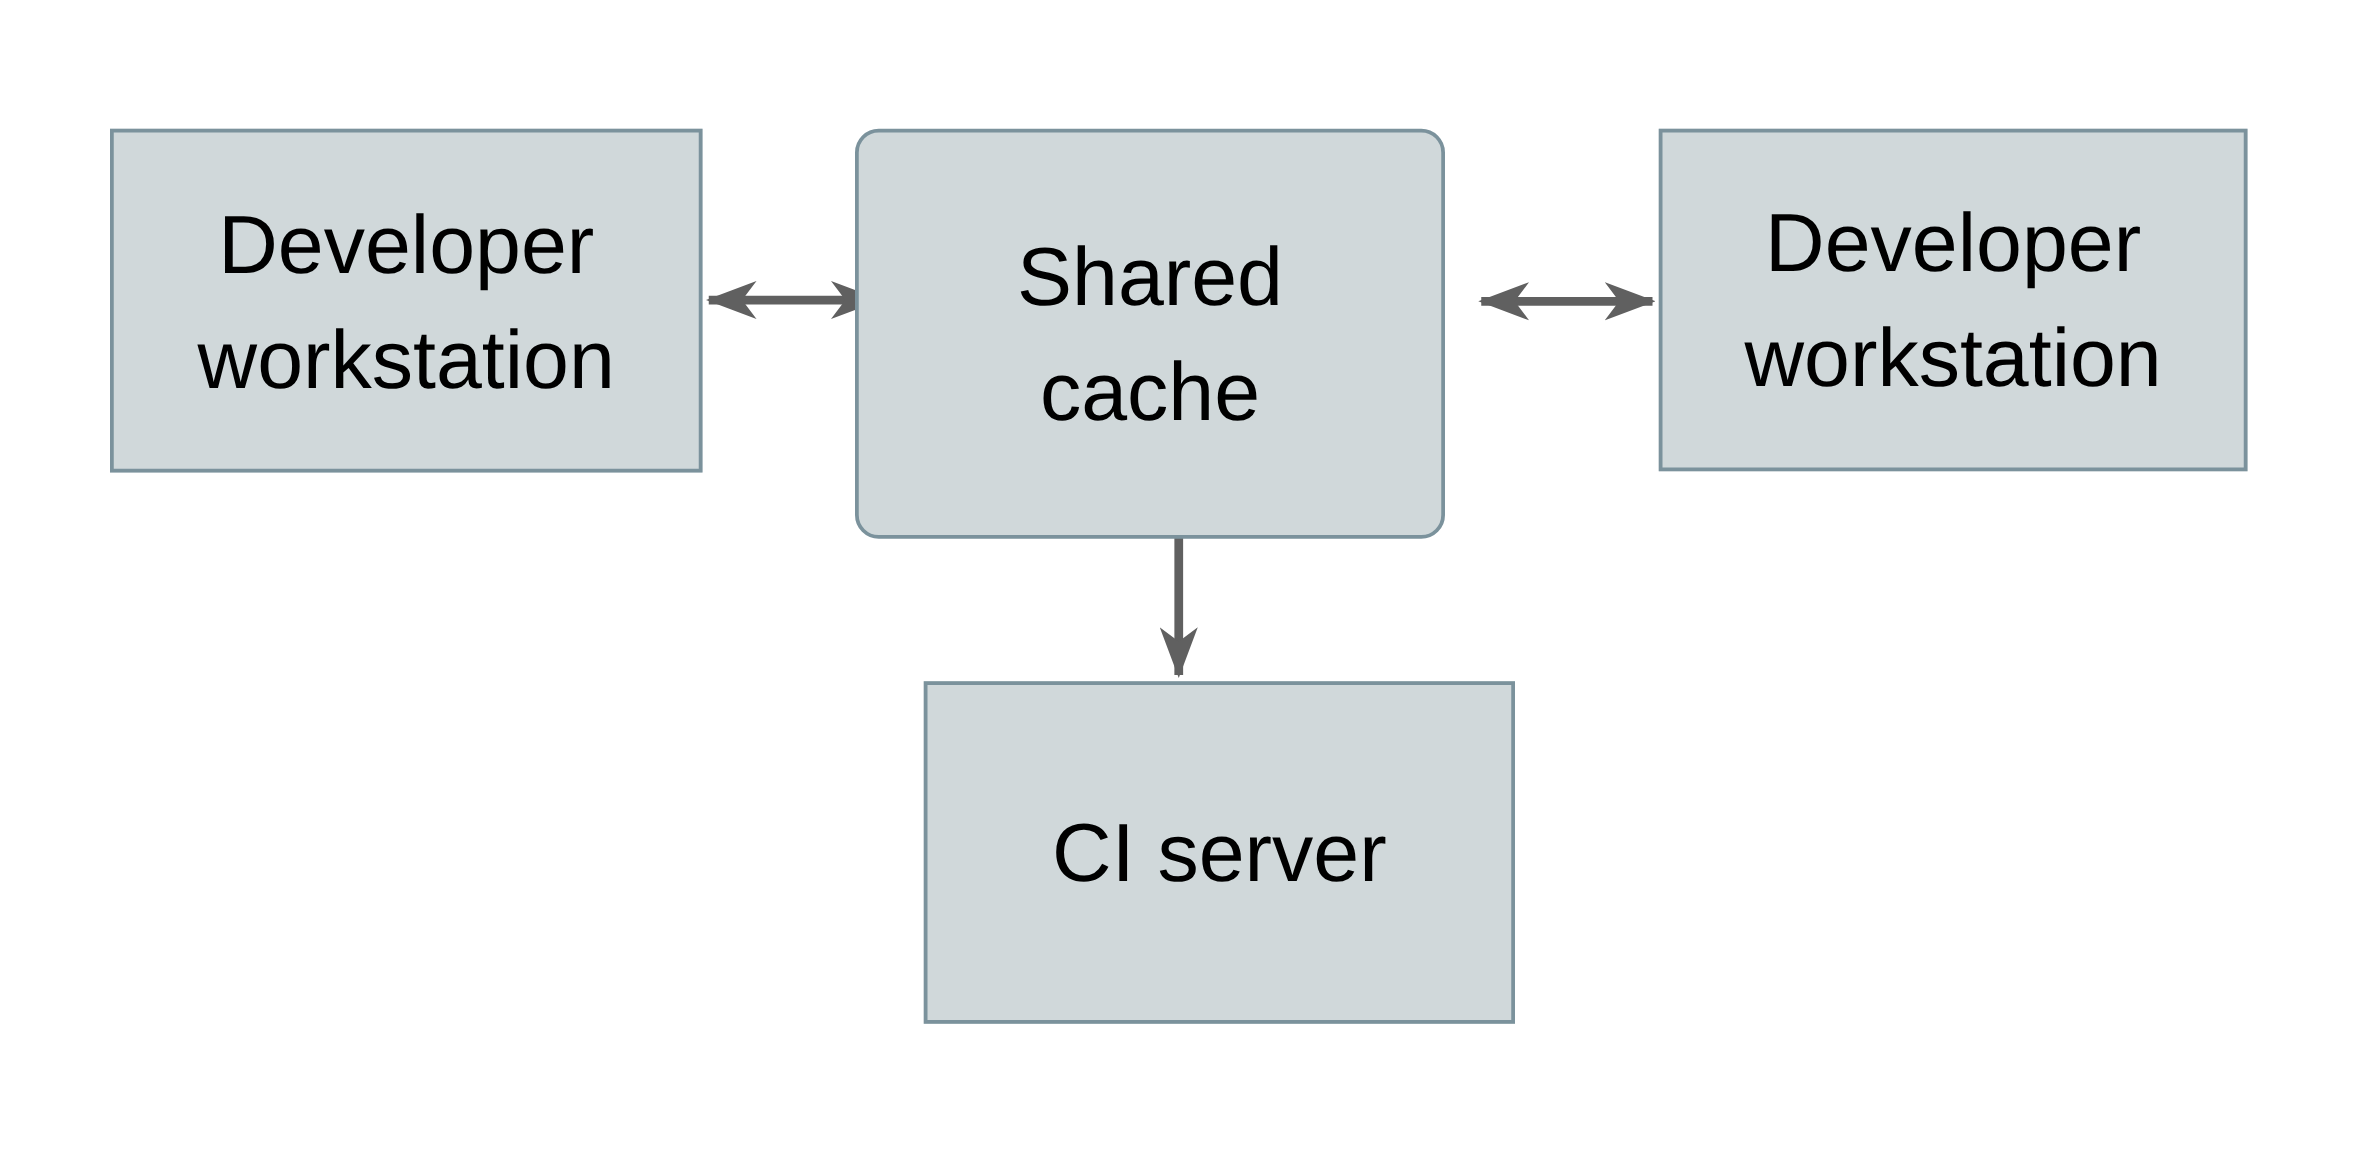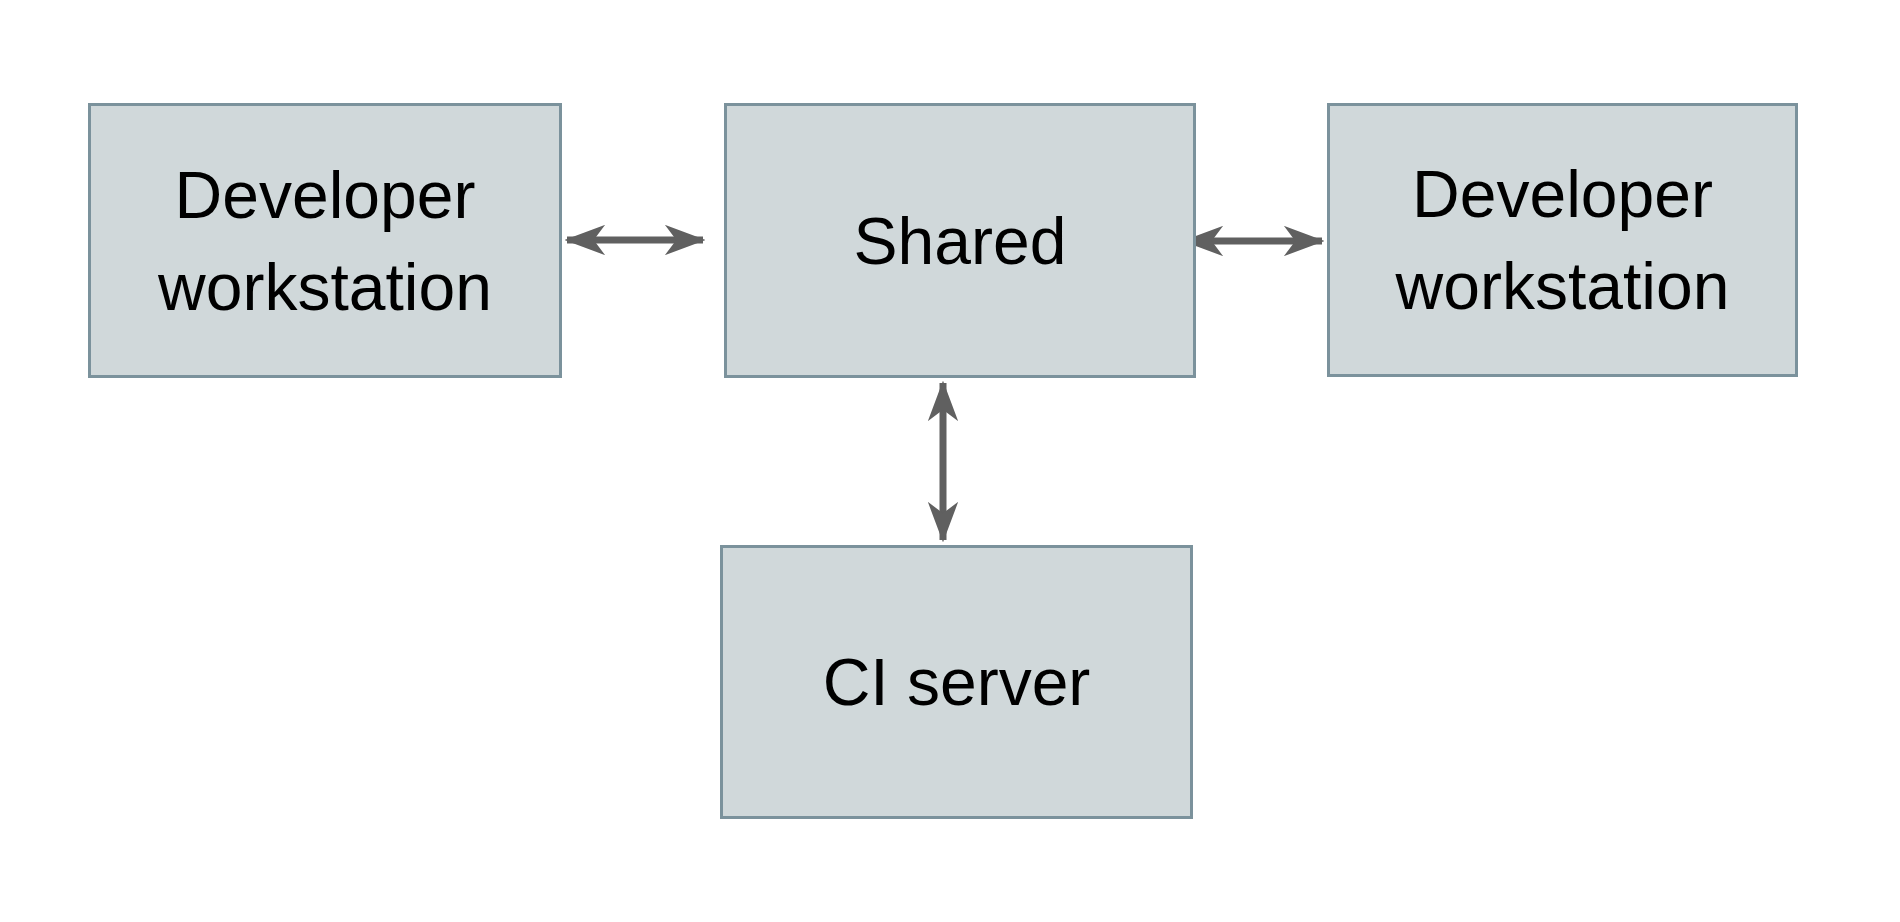--- a/index.html
+++ b/index.html
@@ -34,23 +34,23 @@
   }
   .node-label{
     color:var(--text);
     font-size:66px;
     line-height:92px;
     text-align:center;
     white-space:nowrap;
   }
   .node-label .line{display:block;}
   .node-dev-left   {left:88px;  top:103px; width:474px; height:275px;}
-  .node-cache      {left:724px; top:103px; width:472px; height:275px;}
+  .node-cache      {left:684px; top:103px; width:472px; height:328px;border-radius:19px;}
   .node-dev-right  {left:1327px;top:103px; width:471px; height:274px;}
-  .node-ci         {left:720px; top:545px; width:473px; height:274px;}
+  .node-ci         {left:739px; top:545px; width:473px; height:274px;}
   .edge-line{stroke:var(--arrow);stroke-width:7;}
   .arrowhead-shape{fill:var(--arrow);}
 </style>
 </head>
 <body>
 
 <div class="canvas">
 
   <svg class="connectors" viewBox="0 0 1900 922" xmlns="http://www.w3.org/2000/svg">
     <defs>
@@ -66,20 +66,21 @@
   <div class="node node-dev-left">
     <div class="node-label">
       <span class="line">Developer</span>
       <span class="line">workstation</span>
     </div>
   </div>
 
   <div class="node node-cache">
     <div class="node-label">
       <span class="line">Shared</span>
+      <span class="line">cache</span>
     </div>
   </div>
 
   <div class="node node-dev-right">
     <div class="node-label">
       <span class="line">Developer</span>
       <span class="line">workstation</span>
     </div>
   </div>
 

